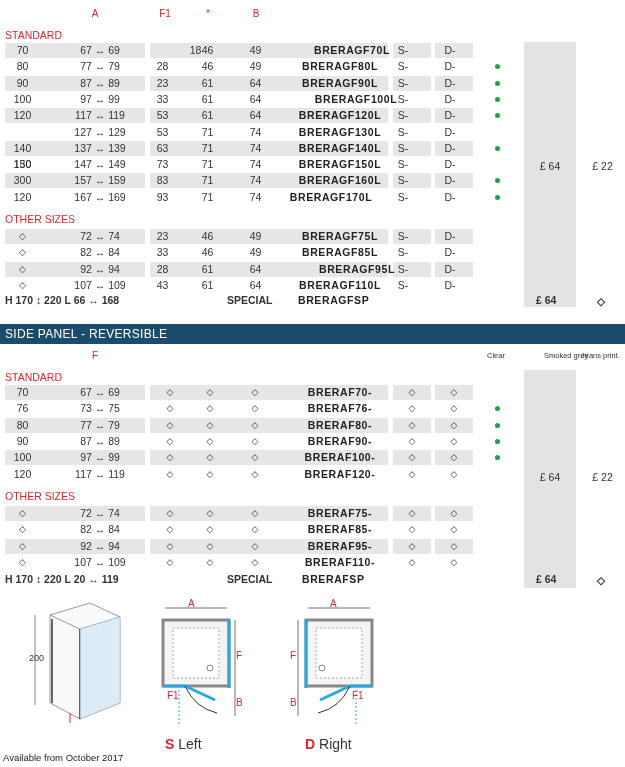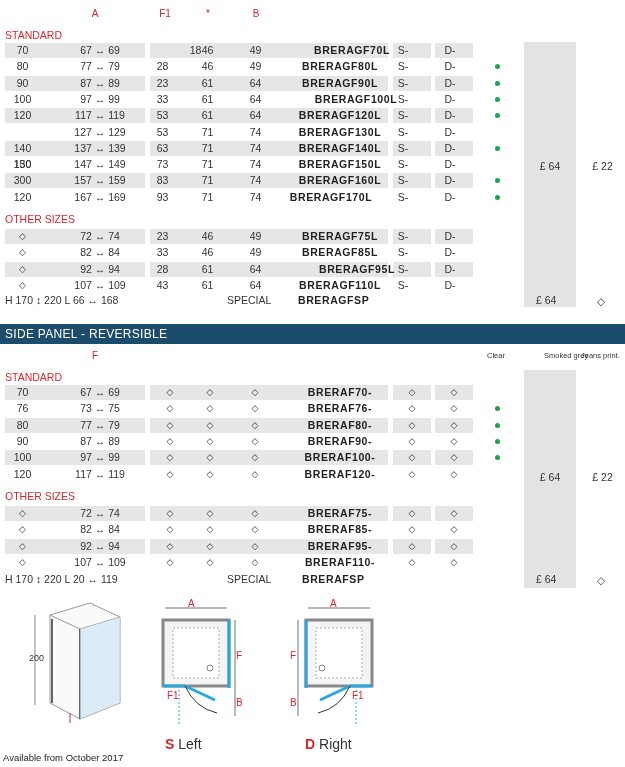--- a/index.html
+++ b/index.html
@@ -9,21 +9,21 @@
   .sec { font-size:10.5px; color:#d9262b; font-weight:normal; text-transform:uppercase; }
   .row { position:absolute; left:5px; height:15px; font-size:10.5px; color:#333; }
   .cell { position:absolute; top:0; height:15px; line-height:15px; text-align:center; }
   .bgseg { position:absolute; top:0; height:15px; }
   .code { font-weight:bold; letter-spacing:0.6px; color:#222; }
   .dot { position:absolute; width:5px; height:5px; border-radius:50%; background:#1aa34a; }
   .greycol { position:absolute; background:#e3e3e3; }
   .price { position:absolute; font-size:10.5px; color:#333; text-align:center; }
   .bar { position:absolute; left:0; width:625px; height:20px; background:#1c4c6b; color:#fff; font-size:12px; line-height:20px; padding-left:5px; letter-spacing:0.3px; }
   .diamond { font-size:9px; }
-  .special { font-size:10.5px; }
+  .special { font-size:10.5px;font-weight:bold; }
   .small { font-size:7.5px; color:#333; }
 </style>
 </head>
 <body>
 
 <div class="abs hdr" style="left:85px;top:8px;width:20px;">A</div>
 <div class="abs hdr" style="left:155px;top:8px;width:20px;">F1</div>
 <div class="abs hdr" style="left:198px;top:8px;width:20px;">*</div>
 <div class="abs hdr" style="left:246px;top:8px;width:20px;">B</div>
 

